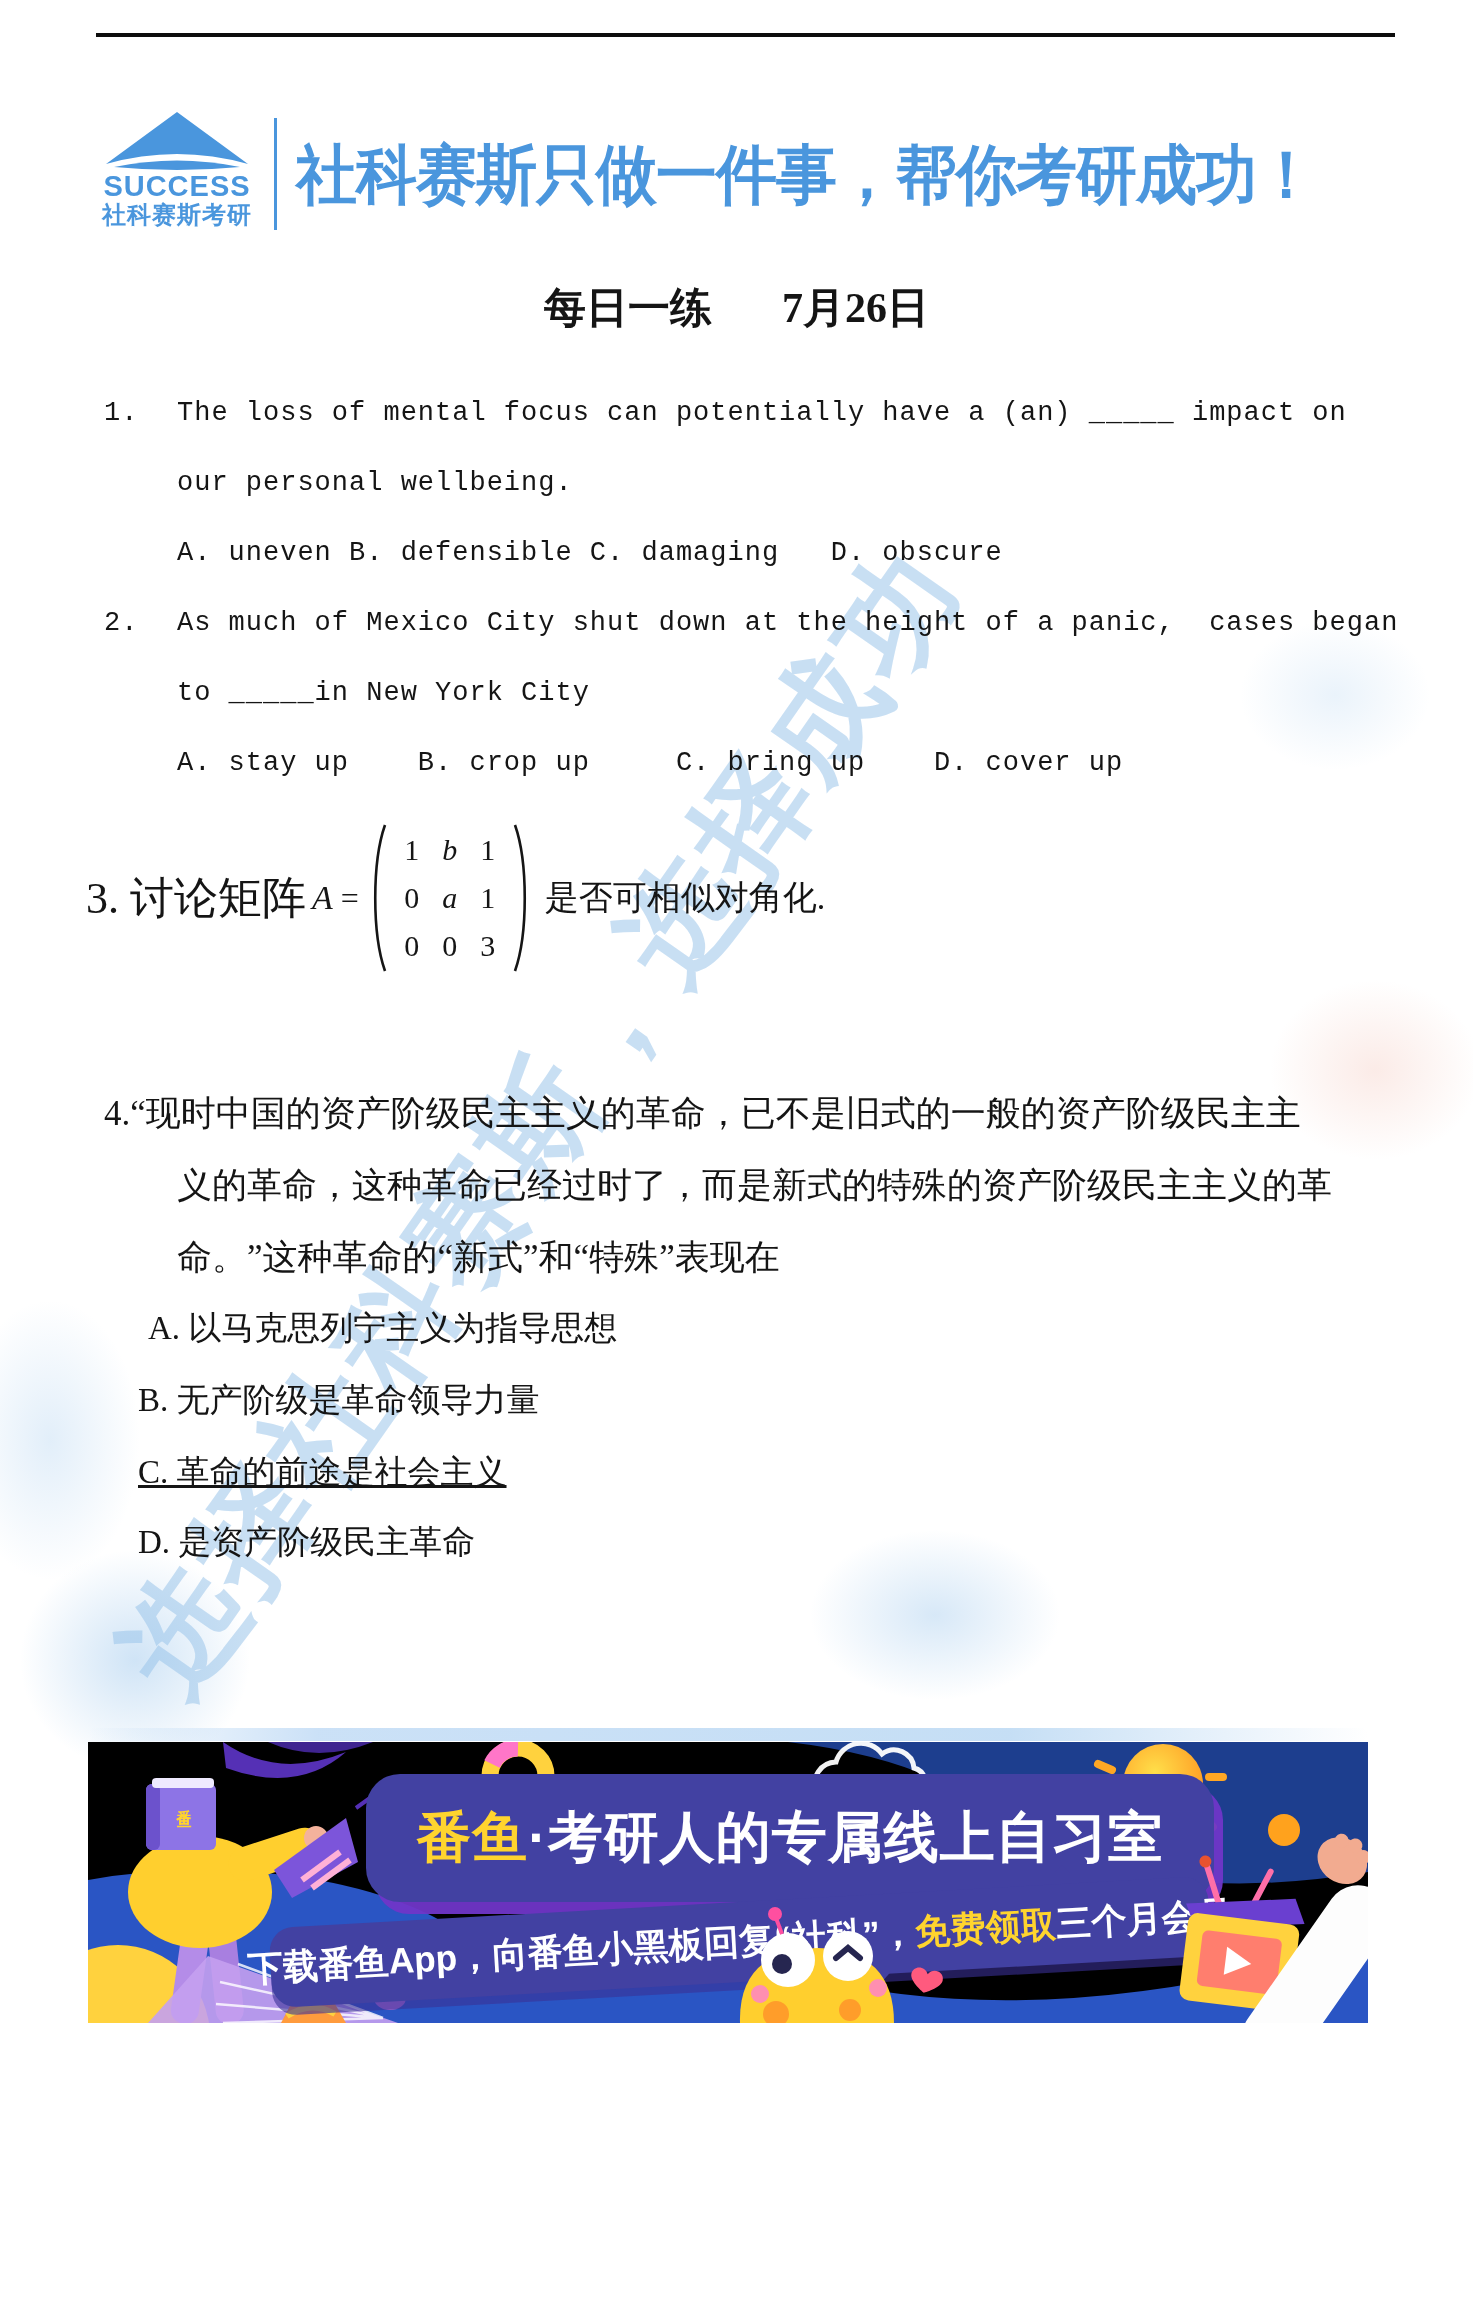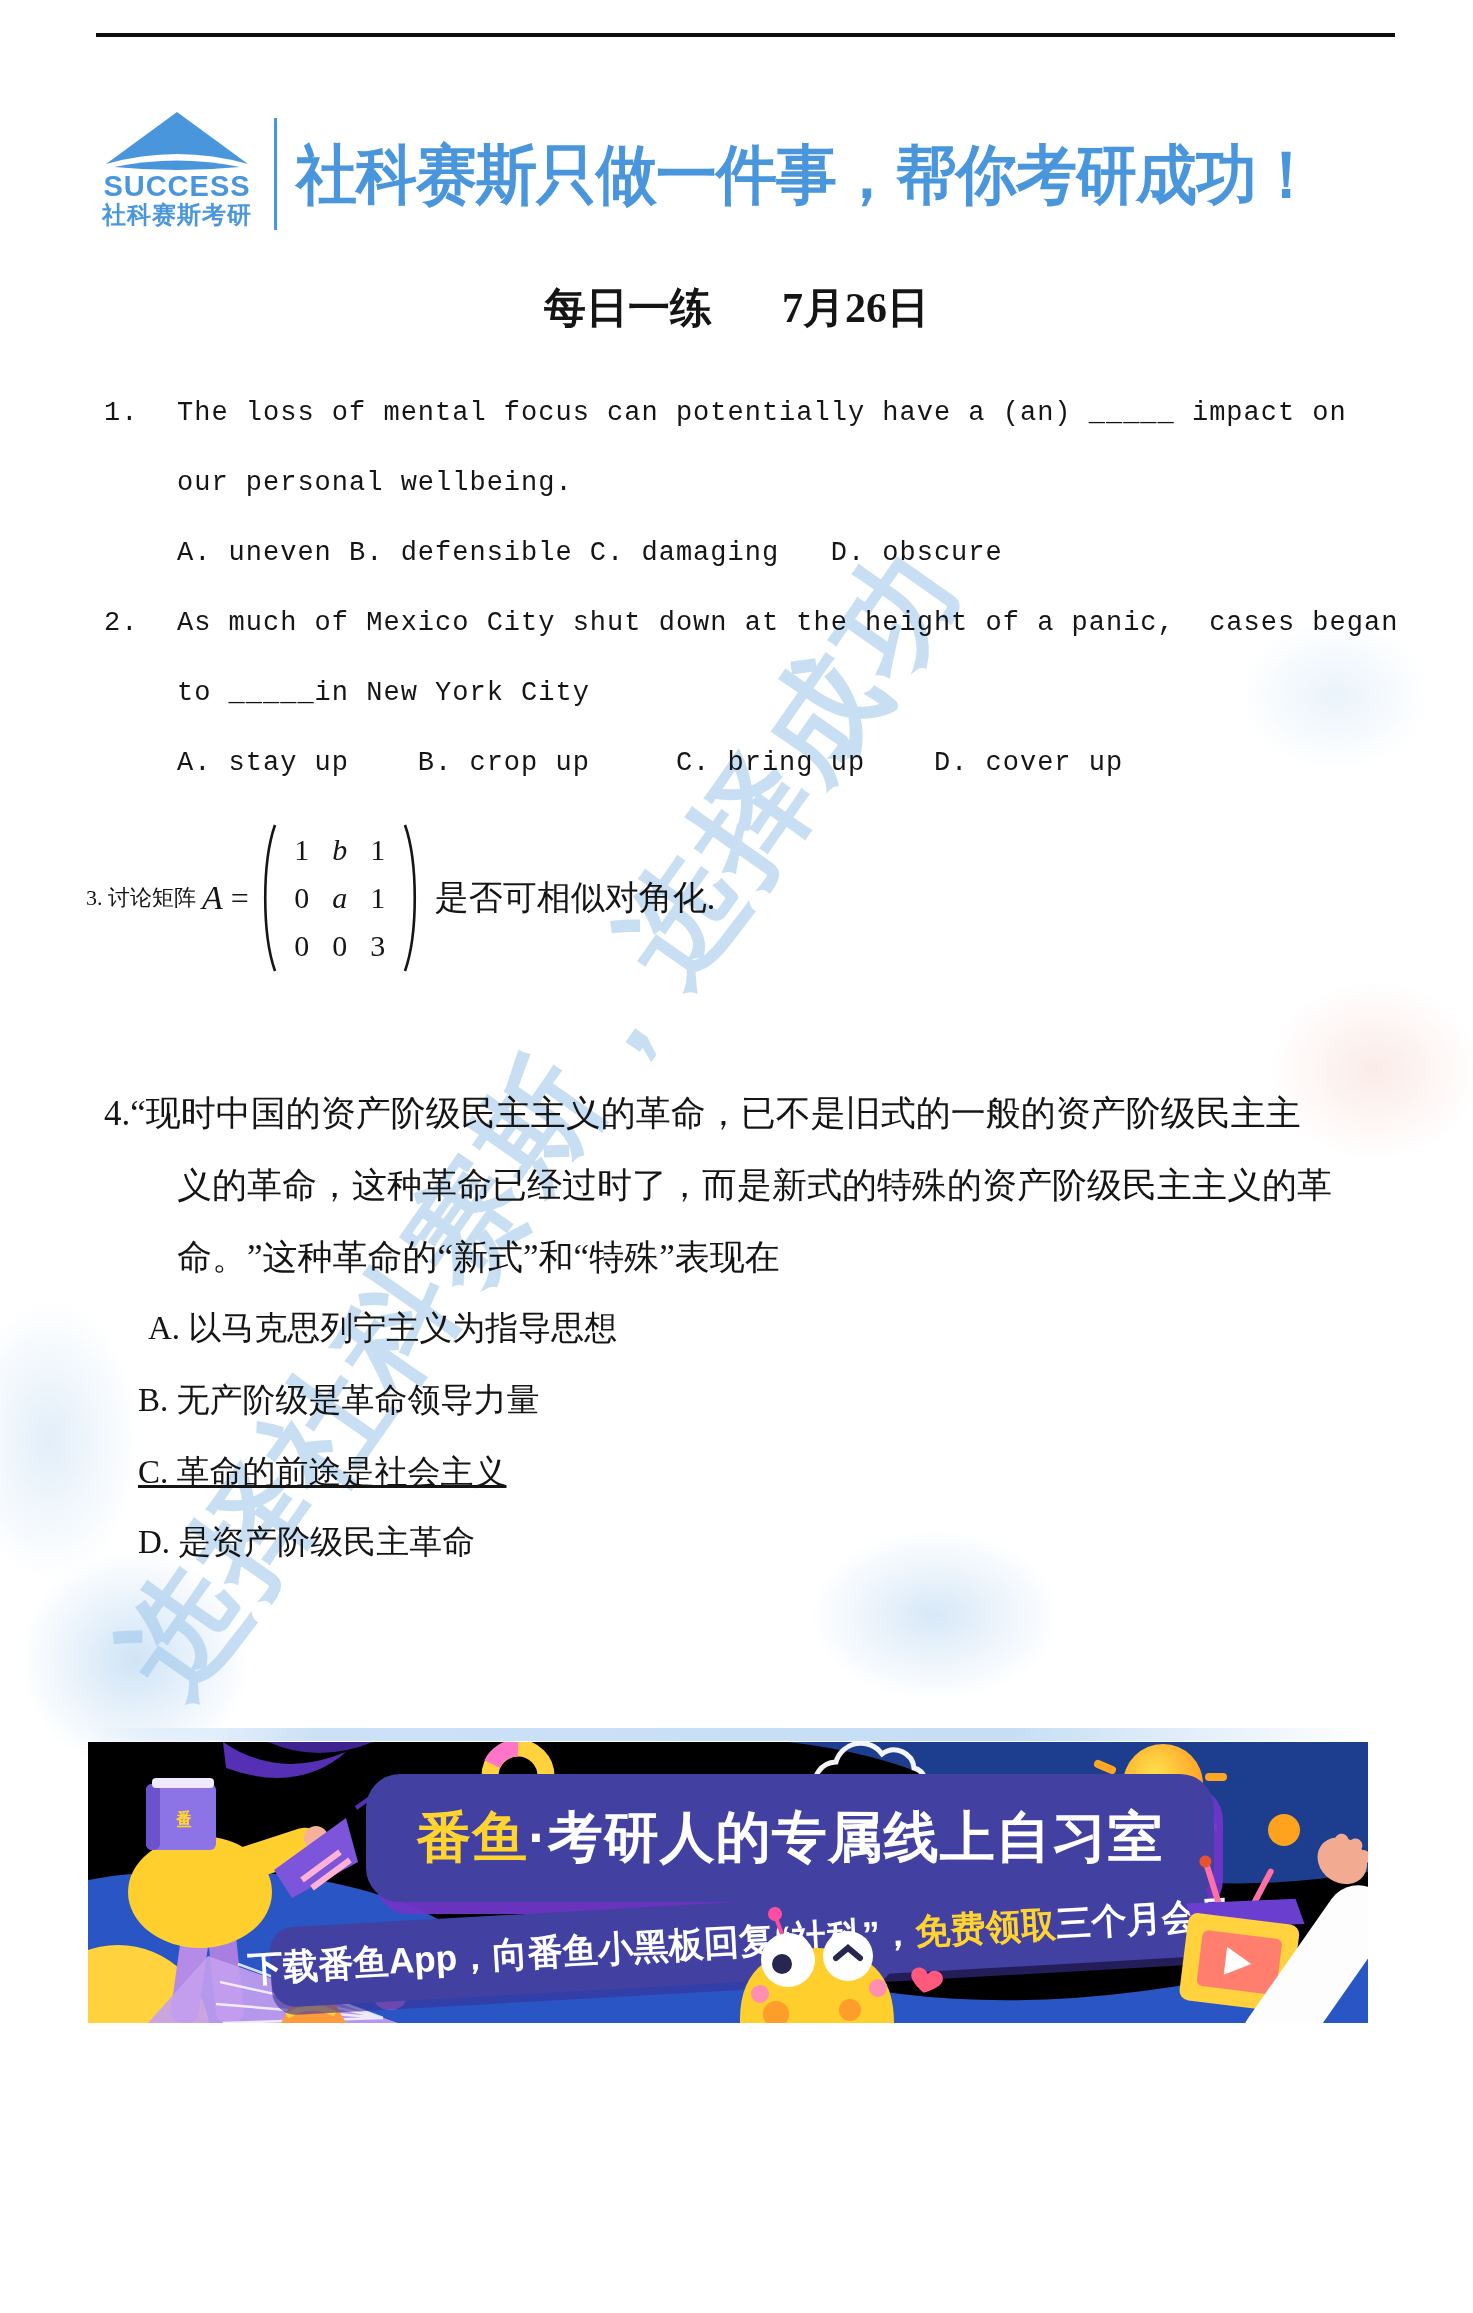--- a/index.html
+++ b/index.html
@@ -36,21 +36,21 @@
   .pre-banner-strip{left:88px;top:1728px;width:1280px;height:13px;border-radius:7px;
       background:linear-gradient(to right,rgba(160,200,240,0),rgba(160,200,240,.55) 18%,rgba(140,190,235,.5) 72%,rgba(160,200,240,0));}
 
   
   .q-en{font-family:"Liberation Mono","DejaVu Sans Mono",monospace;font-size:27px;letter-spacing:1px;white-space:pre;z-index:1;}
   .q-cn{font-size:35px;white-space:pre;z-index:1;}
   .q-opt-cn{font-size:33px;white-space:pre;z-index:1;}
 
   
   .q3row{left:86px;top:818px;height:160px;display:flex;align-items:center;z-index:1;}
-  .q3label{font-size:22px;white-space:pre;}
+  .q3label{font-size:44px;white-space:pre;}
   .q3var{font-size:34px;font-style:italic;margin:0 8px 0 6px;}
   .q3eq{font-size:32px;margin-right:8px;}
   .matrix{display:flex;align-items:center;}
   .mtx{display:grid;grid-template-columns:repeat(3,38px);grid-row-gap:14px;margin:0 4px;text-align:center;}
   .mtx span{font-size:30px;line-height:34px;}
   .mtx .it{font-style:italic;}
   .q3suffix{font-size:34px;margin-left:12px;white-space:pre;}
 
   
   .banner{left:88px;top:1742px;width:1280px;height:281px;background:#000000;overflow:hidden;z-index:2;}

